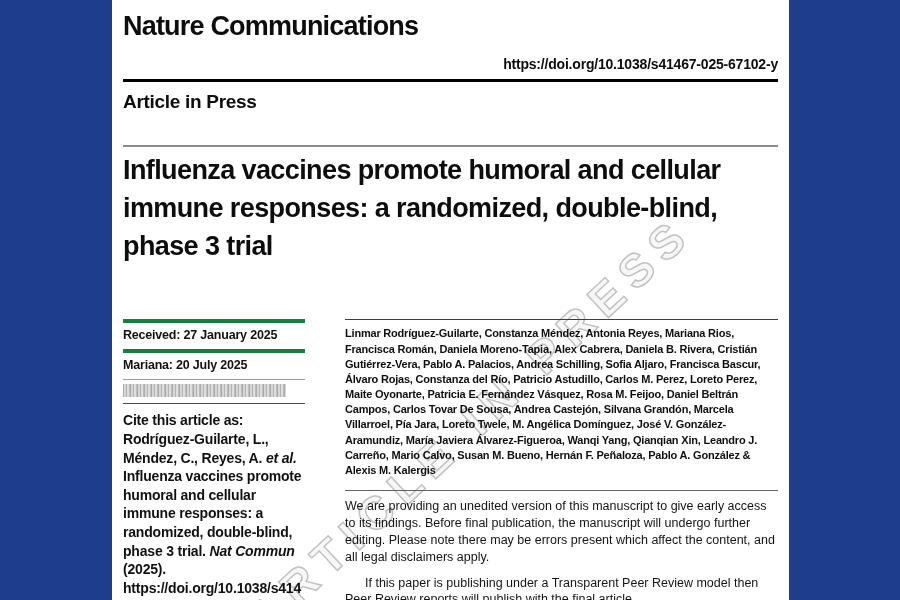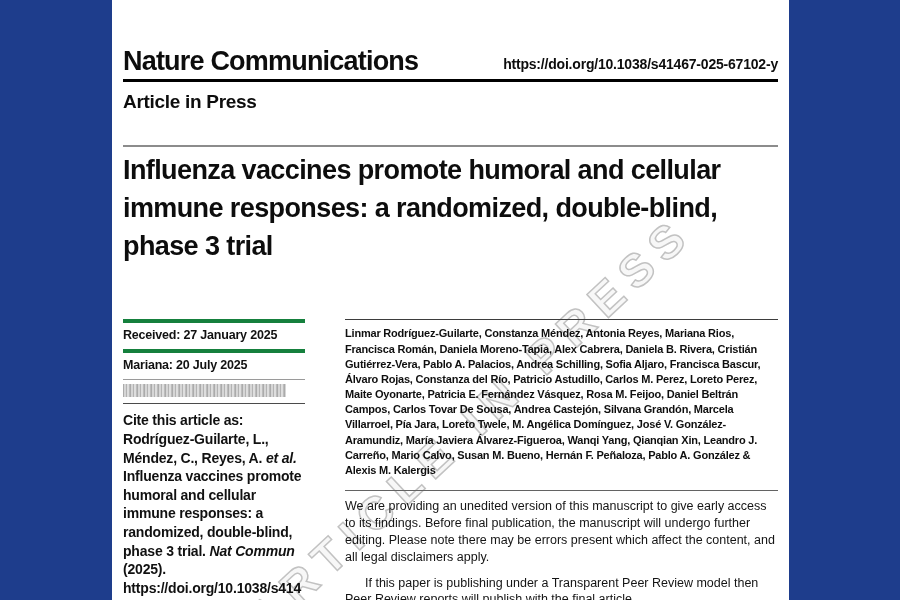--- a/index.html
+++ b/index.html
@@ -37,21 +37,21 @@
   .content {
     position: relative;
     z-index: 1;
     padding: 0 11px;
   }
 
   
   .masthead {
     display: flex;
     justify-content: space-between;
-    align-items: flex-end;
+    align-items: flex-start;
     padding-top: 12px;
   }
   .journal-name {
     font-size: 27px;
     font-weight: 700;
     letter-spacing: -0.8px;
     line-height: 1.05;
     color: #0d0d0d;
   }
   .doi {

